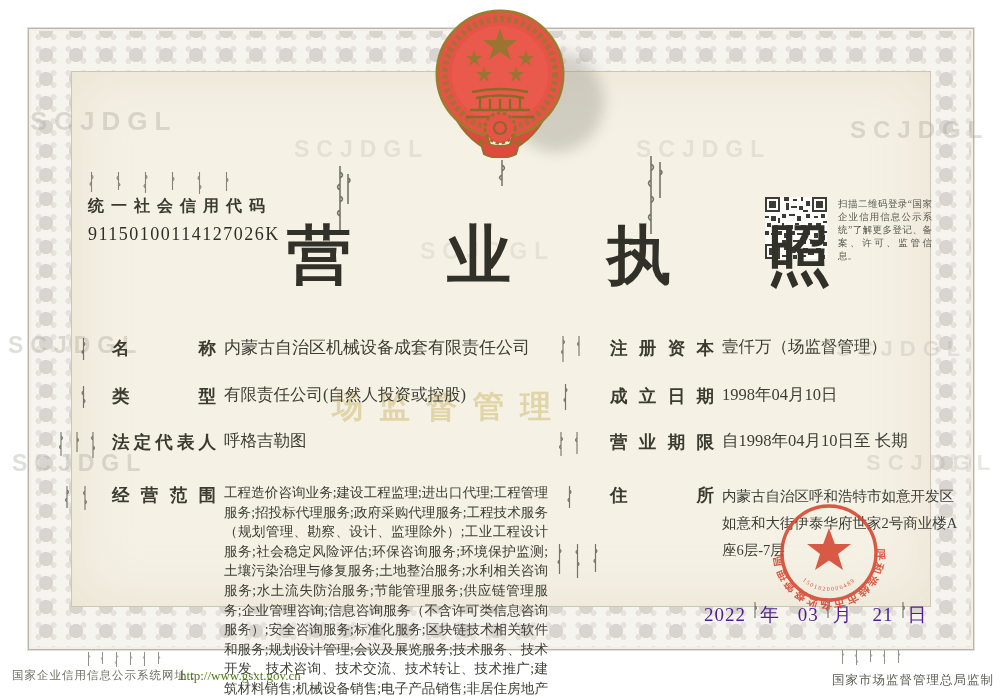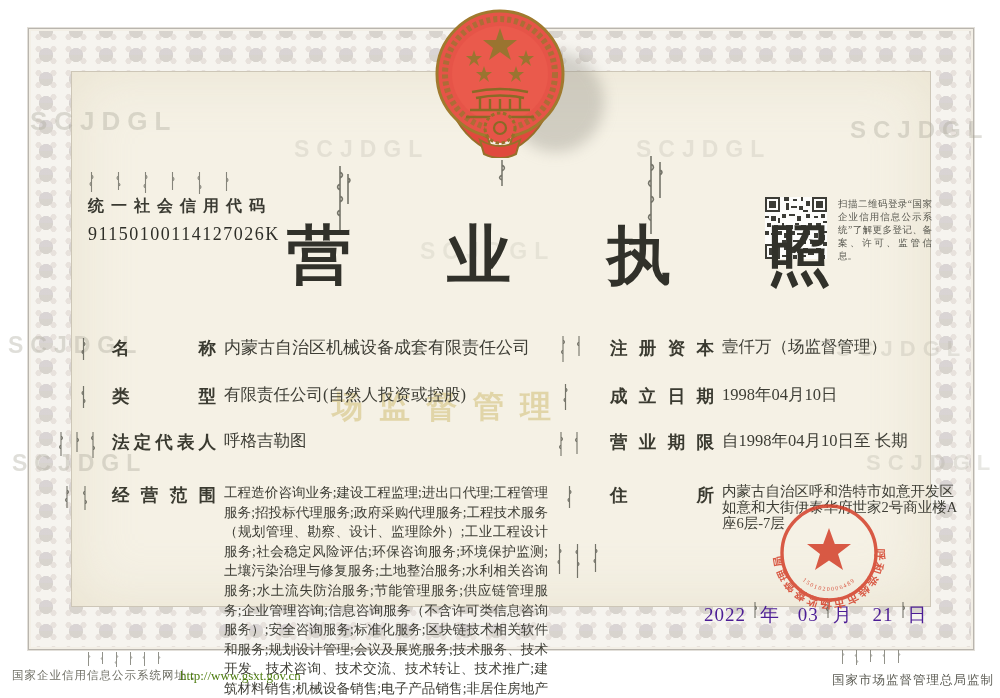--- a/index.html
+++ b/index.html
@@ -25,21 +25,21 @@
   
   .abs{position:absolute;z-index:3;}
   .credit-label{font-size:16px;font-weight:700;letter-spacing:7px;color:#3a3a32;}
   .credit-code{font-size:18px;letter-spacing:1.5px;color:#2e2e28;}
   .title{font-size:64px;font-weight:700;letter-spacing:40px;color:#31312a;white-space:nowrap;}
   .qr-caption{width:94px;font-size:9.5px;line-height:13px;color:#55554d;text-align:justify;}
   .flabel{display:inline-block;width:104px;text-align:justify;text-align-last:justify;
           font-weight:700;font-size:17.5px;color:#3a3a30;vertical-align:top;}
   .fvalue{display:inline-block;font-size:16.5px;color:#3d3d35;vertical-align:top;margin-left:8px;}
   .scope{width:324px;font-size:13.6px;line-height:19.6px;text-align:justify;color:#3d3d35;}
-  .addr{width:242px;font-size:14.5px;line-height:16px;color:#3d3d35;}
+  .addr{width:242px;font-size:14.5px;line-height:27px;color:#3d3d35;}
   .reg-label{font-size:21px;font-weight:700;letter-spacing:11px;color:#3a3a30;}
   .dateline{font-size:19px;color:#4c1d95;white-space:nowrap;}
   .dateline .num{letter-spacing:1px;margin:0 4px;}
   .footer-label{font-size:11.5px;color:#6e6e64;letter-spacing:1px;}
   .footer-url{font-size:13px;color:#4d7c0f;font-family:Liberation Serif, serif;}
   .footer-right{font-size:12.5px;color:#5e5e56;letter-spacing:1px;}
   
   .mn{display:inline-block;vertical-align:top;opacity:.8;}
   .mn svg{display:block;}
   .mnrow .mn{margin-right:16px;}

